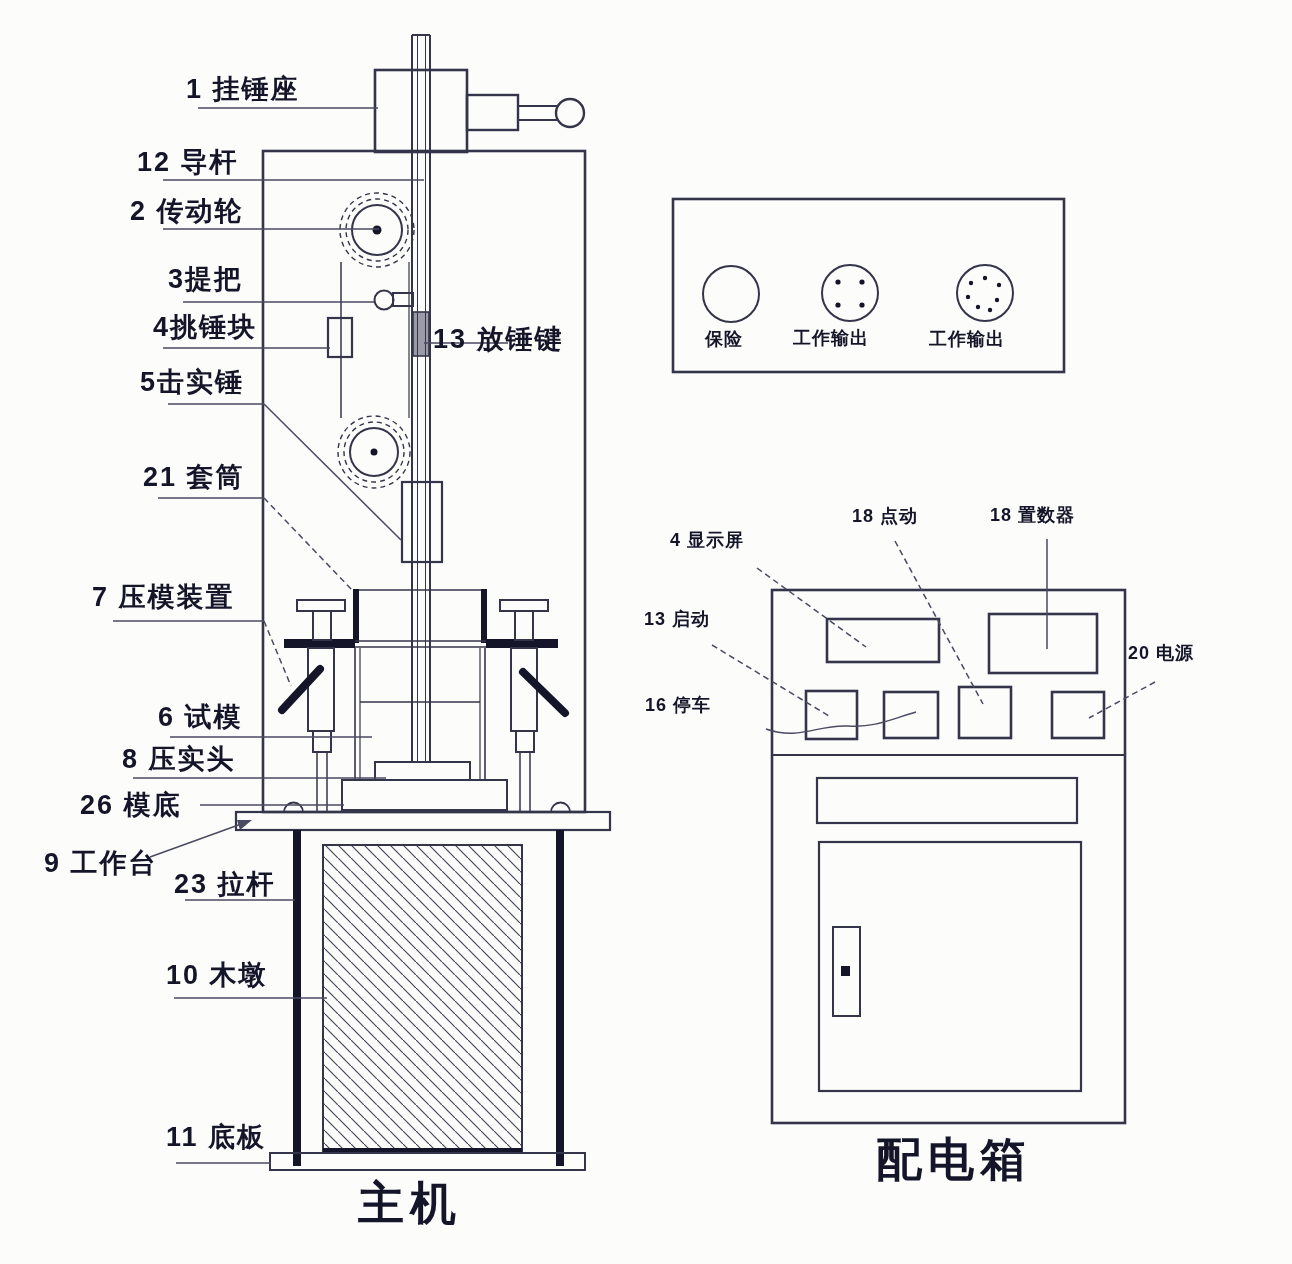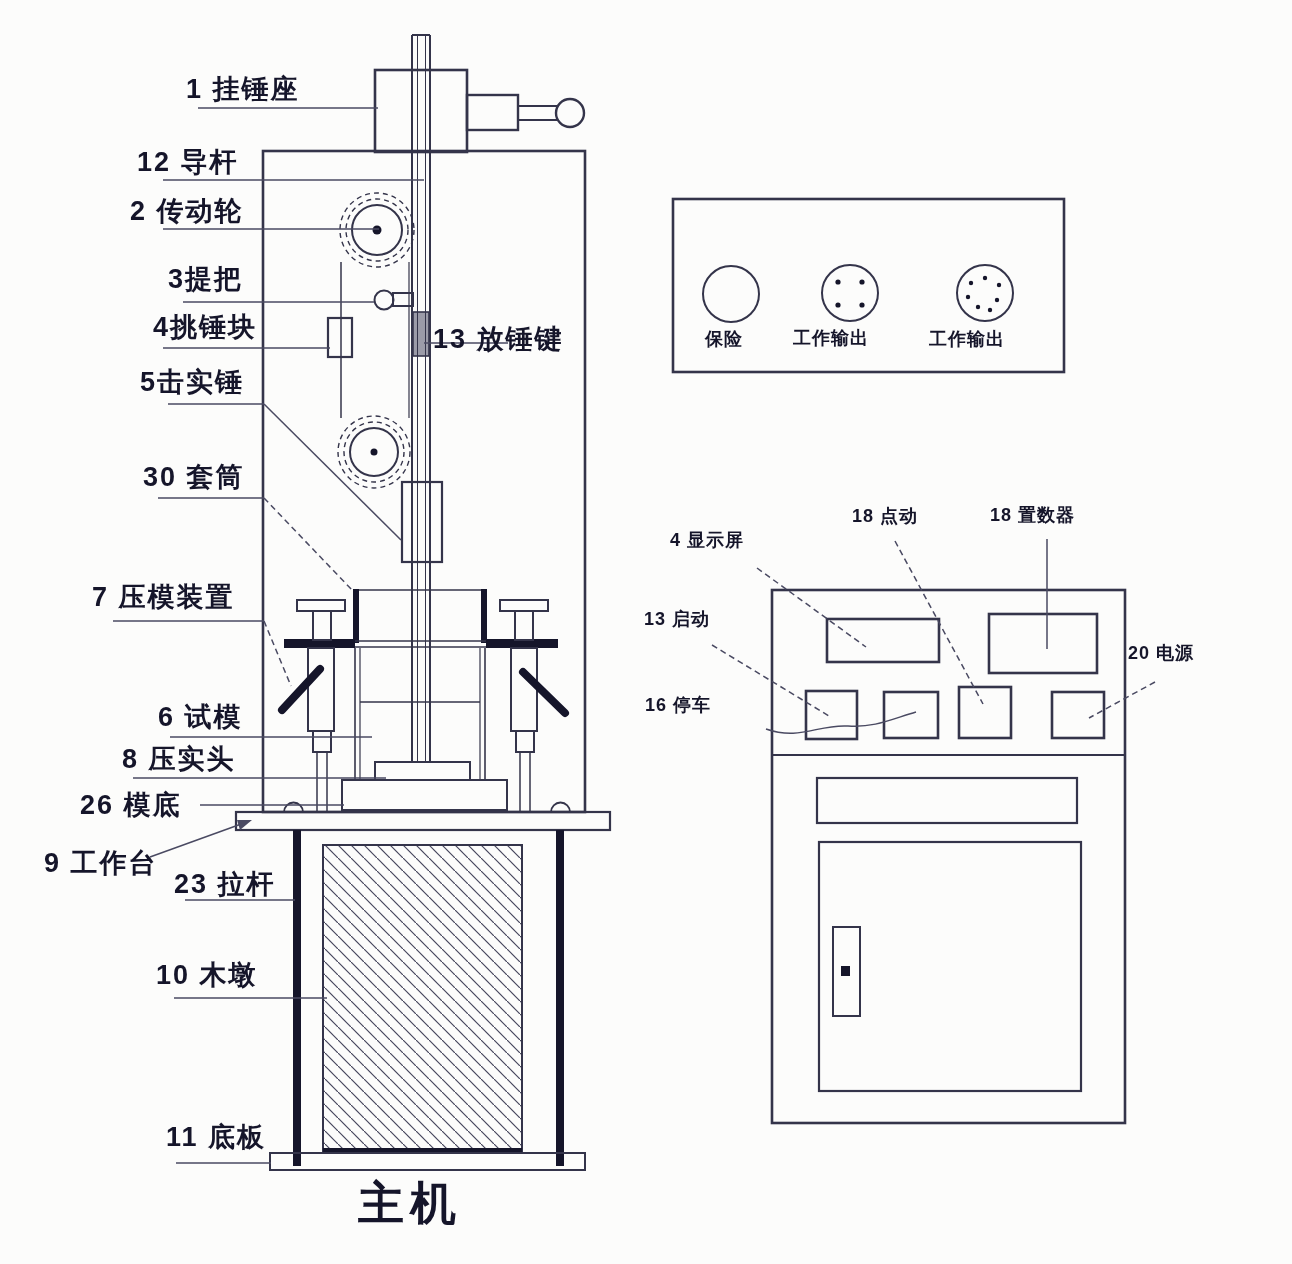--- a/index.html
+++ b/index.html
@@ -205,37 +205,38 @@
   </g>
 </svg>
 
 <div class="lbl" style="left:186px;top:76px">1 挂锤座</div>
 <div class="lbl" style="left:137px;top:149px">12 导杆</div>
 <div class="lbl" style="left:130px;top:198px">2 传动轮</div>
 <div class="lbl" style="left:168px;top:266px">3提把</div>
 <div class="lbl" style="left:153px;top:314px">4挑锤块</div>
 <div class="lbl" style="left:433px;top:326px">13 放锤键</div>
 <div class="lbl" style="left:140px;top:369px">5击实锤</div>
-<div class="lbl" style="left:143px;top:464px">30 套筒</div>
+<div class="lbl" style="left:143px;top:464px">21 套筒</div>
 <div class="lbl" style="left:92px;top:584px">7 压模装置</div>
 <div class="lbl" style="left:158px;top:704px">6 试模</div>
 <div class="lbl" style="left:122px;top:746px">8 压实头</div>
 <div class="lbl" style="left:80px;top:792px">26 模底</div>
 <div class="lbl" style="left:44px;top:850px">9 工作台</div>
 <div class="lbl" style="left:174px;top:871px">23 拉杆</div>
-<div class="lbl" style="left:156px;top:962px">10 木墩</div>
+<div class="lbl" style="left:166px;top:962px">10 木墩</div>
 <div class="lbl" style="left:166px;top:1124px">11 底板</div>
 
 <div class="cap" style="left:358px;top:1180px">主机</div>
 
 <div class="lbl small" style="left:705px;top:330px">保险</div>
 <div class="lbl small" style="left:793px;top:329px">工作输出</div>
 <div class="lbl small" style="left:929px;top:330px">工作输出</div>
 
 <div class="lbl small" style="left:670px;top:531px">4 显示屏</div>
 <div class="lbl small" style="left:852px;top:507px">18 点动</div>
 <div class="lbl small" style="left:990px;top:506px">18 置数器</div>
 <div class="lbl small" style="left:644px;top:610px">13 启动</div>
 <div class="lbl small" style="left:645px;top:696px">16 停车</div>
 <div class="lbl small" style="left:1128px;top:644px">20 电源</div>
 
+<div class="cap" style="left:876px;top:1136px">配电箱</div>
 
 </div>
 
 </body></html>

